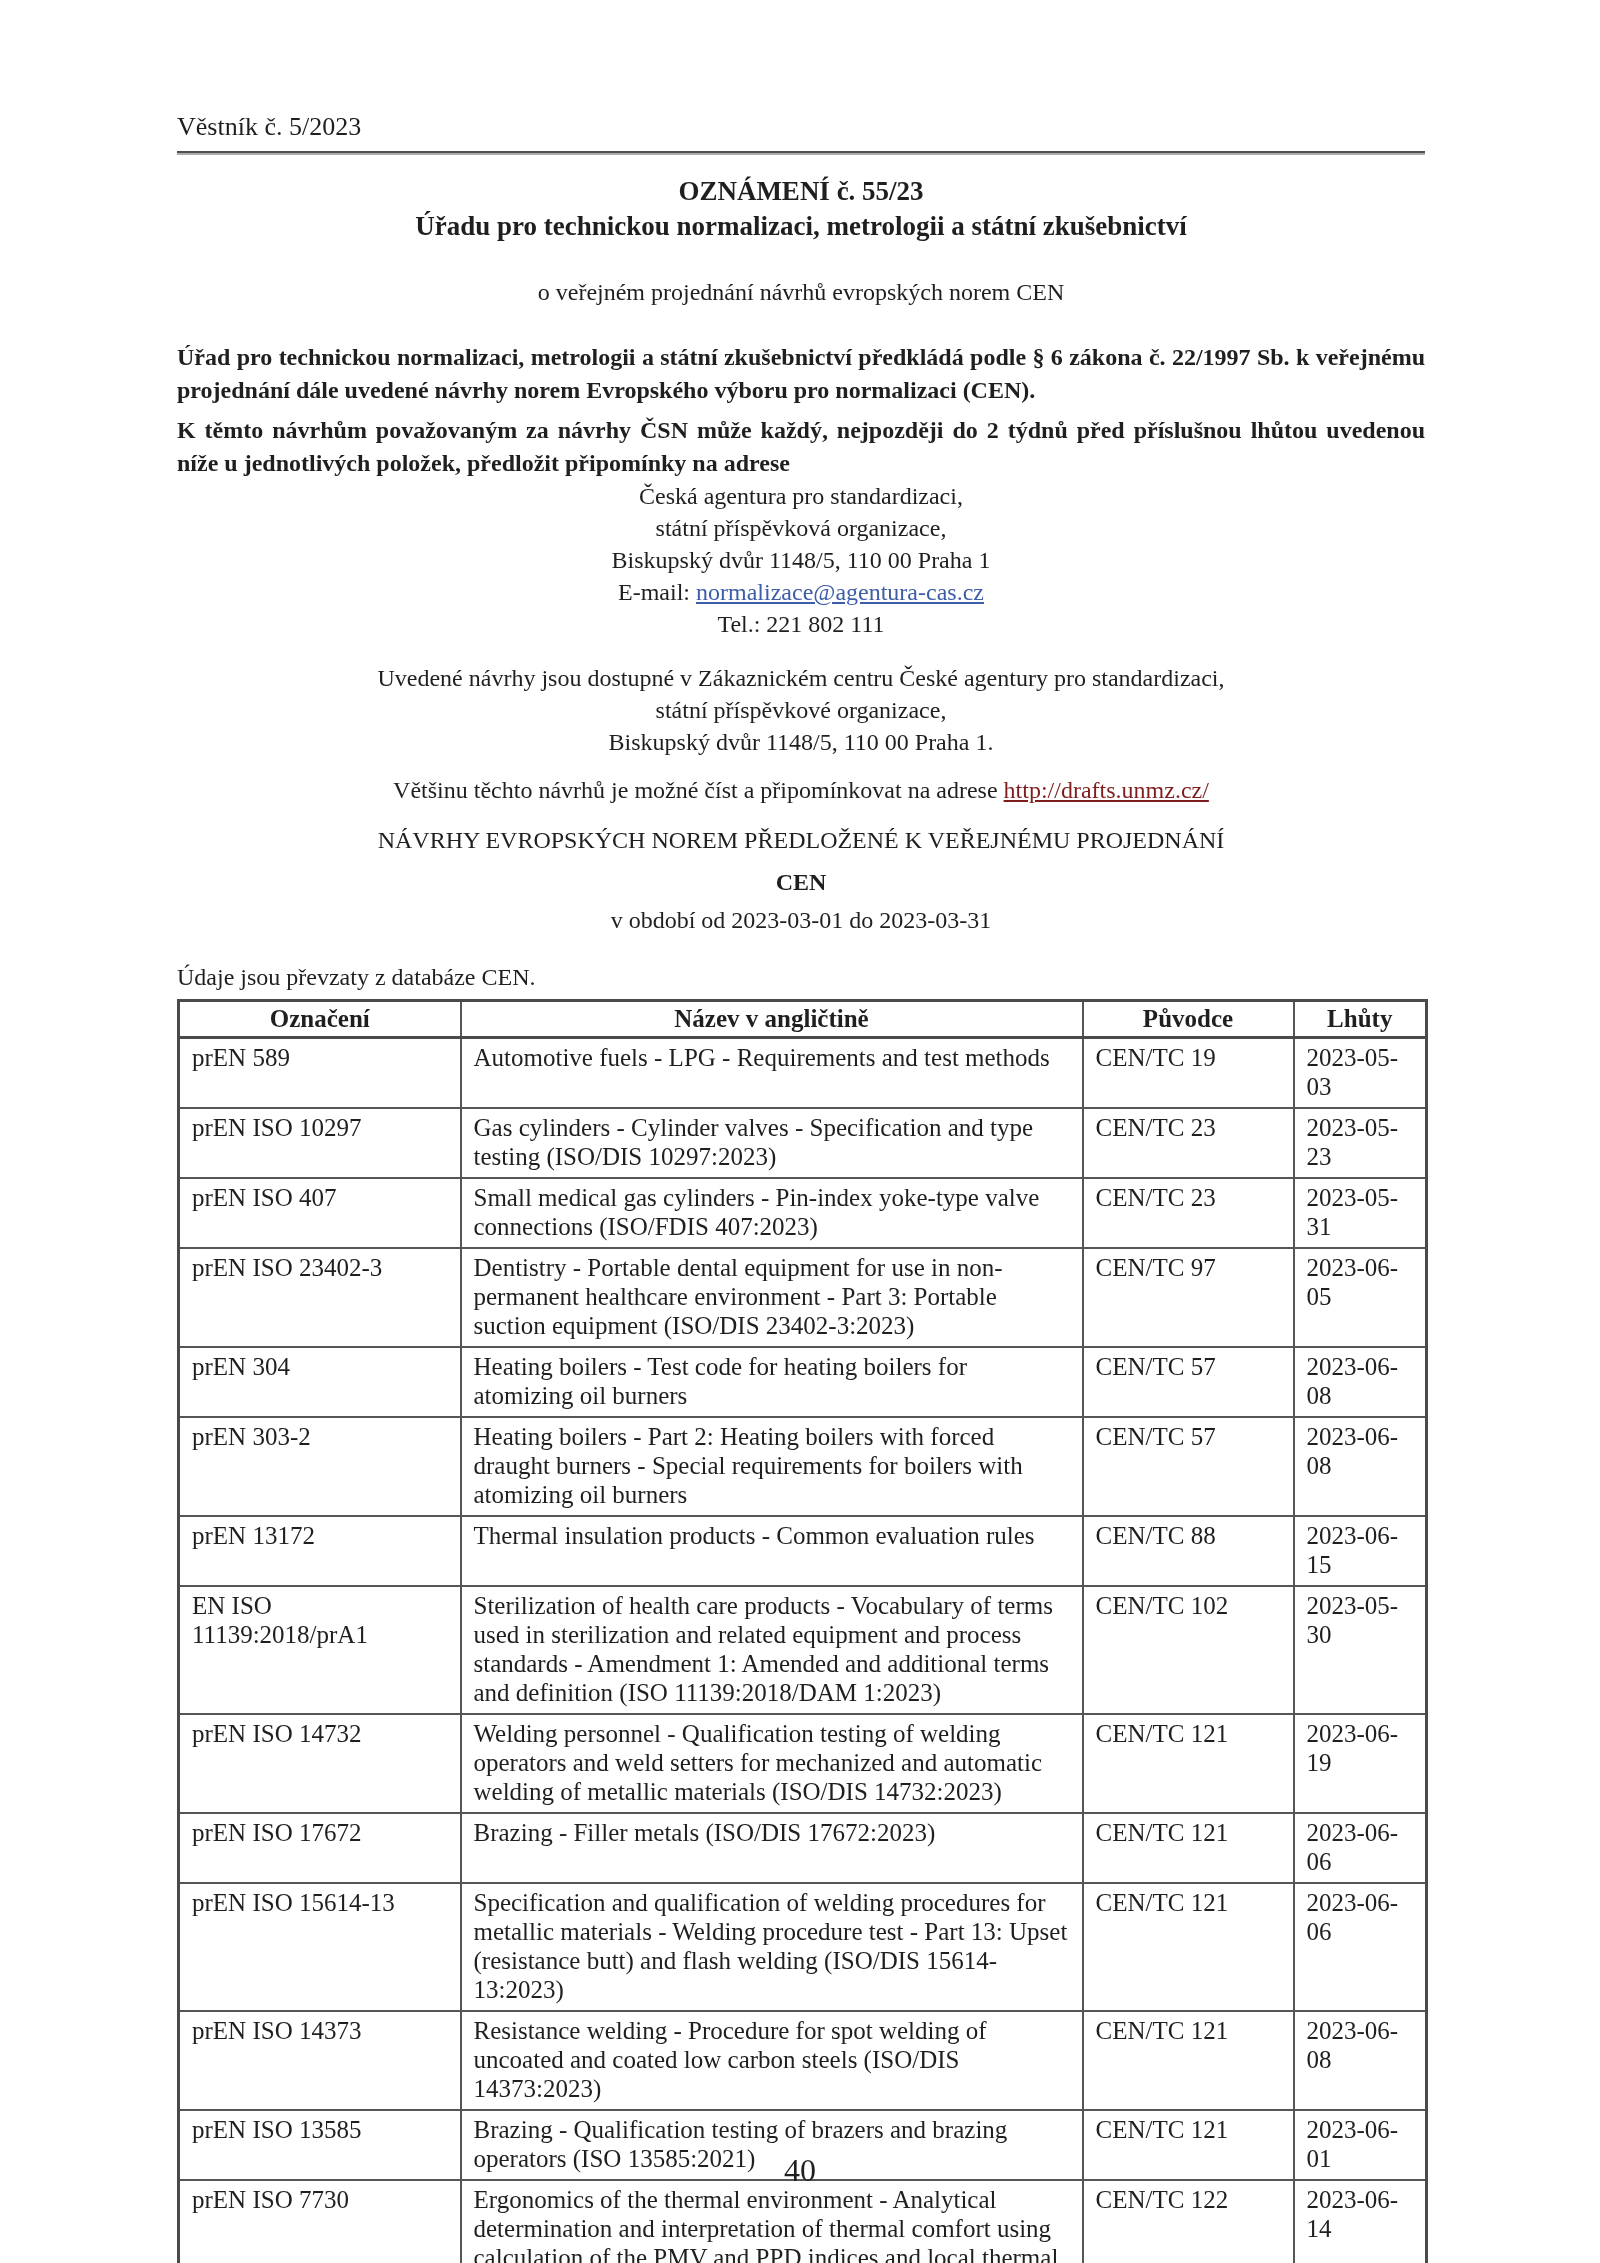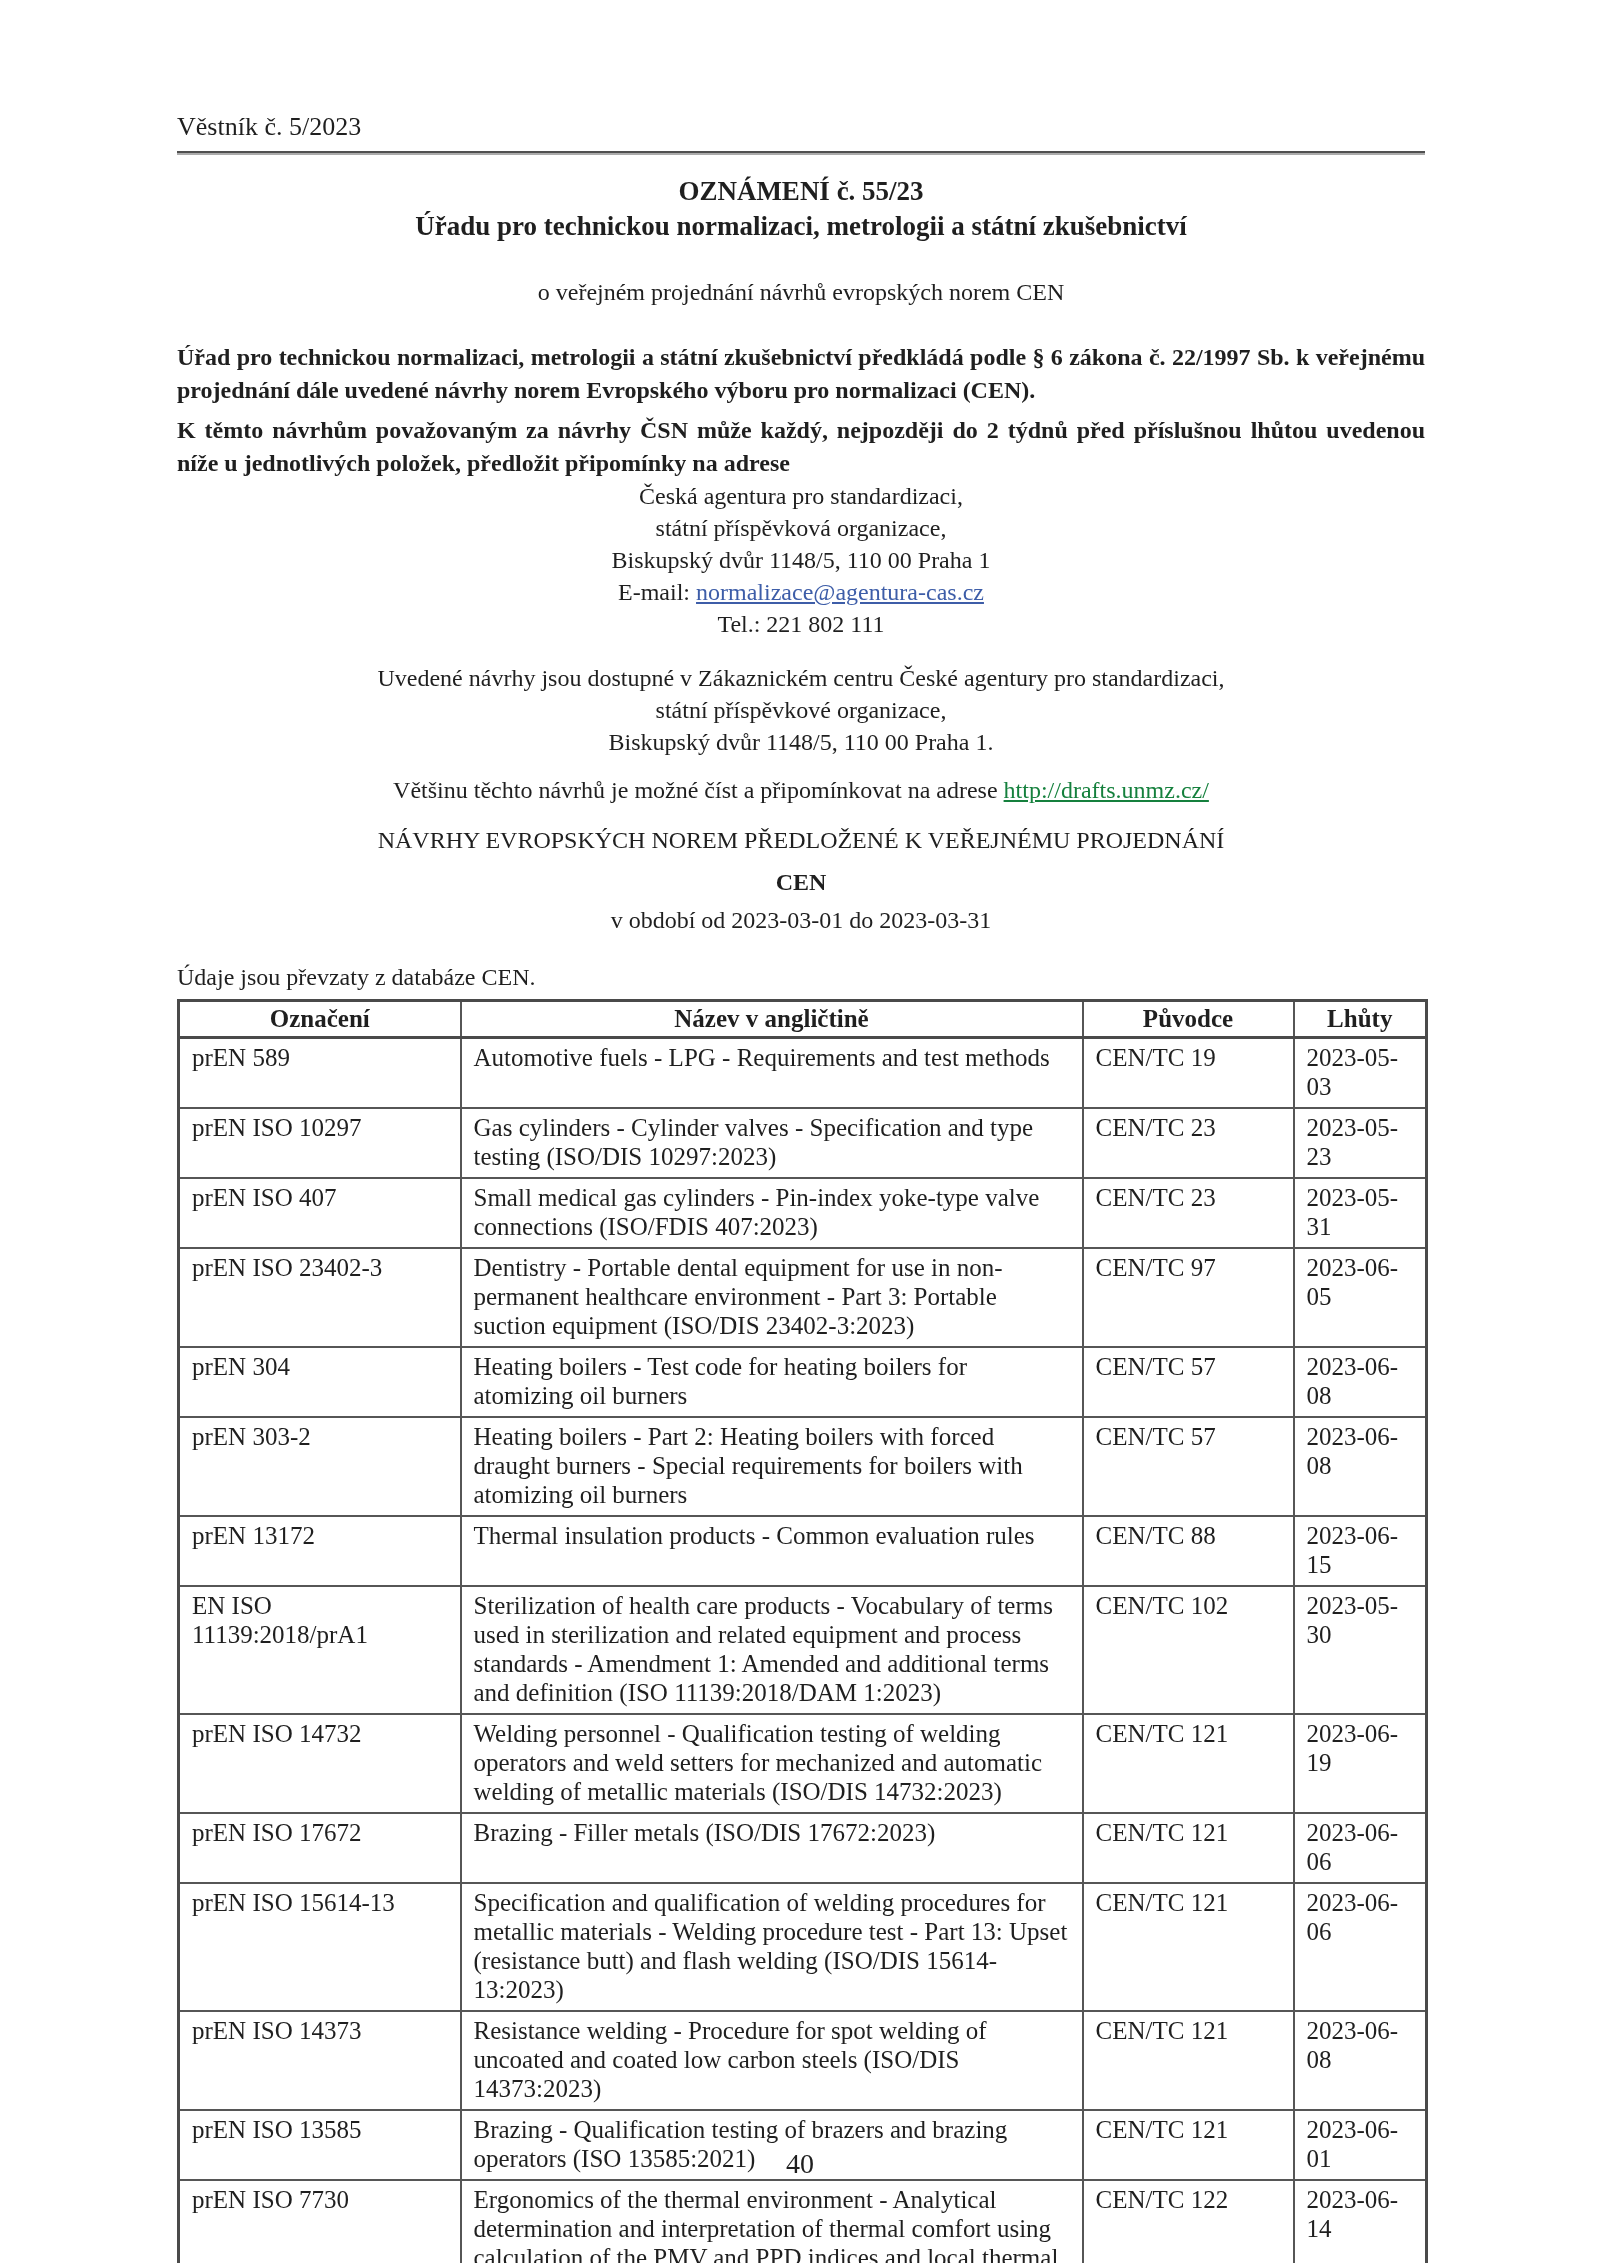--- a/index.html
+++ b/index.html
@@ -59,22 +59,22 @@
     font-weight:bold;text-align:center;
     padding:2px 6px 3px 6px;
     border-bottom:3px solid #4a4a4a;
   }
   table.standards td{
     vertical-align:top;
     padding:4px 10px 6px 12px;
     text-align:left;
   }
   .footer{
-    position:absolute;left:0;bottom:84px;width:1600px;
-    text-align:center;font-size:28px;line-height:30px;
+    position:absolute;left:0;bottom:78px;width:1600px;
+    text-align:center;font-size:32px;line-height:30px;
   }
 </style>
 </head>
 <body>
 
 <div class="page">
 
   <div class="content">
 
     <div>
@@ -96,21 +96,21 @@
       <div><span>E-mail: </span><a class="link" style="color: rgb(61, 93, 168);">normalizace@agentura-cas.cz</a></div>
       <div>Tel.: 221 802 111</div>
     </div>
 
     <div class="addr-block gap">
       <div>Uvedené návrhy jsou dostupné v Zákaznickém centru České agentury pro standardizaci,</div>
       <div>státní příspěvkové organizace,</div>
       <div>Biskupský dvůr 1148/5, 110 00  Praha 1.</div>
     </div>
 
-    <p class="comment-line"><span>Většinu těchto návrhů je možné číst a připomínkovat na adrese </span><a class="link" style="color: #15803d;">http://drafts.unmz.cz/</a></p>
+    <p class="comment-line"><span>Většinu těchto návrhů je možné číst a připomínkovat na adrese </span><a class="link" style="color: #7f1d1d;">http://drafts.unmz.cz/</a></p>
 
     <p class="section-heading">NÁVRHY EVROPSKÝCH NOREM PŘEDLOŽENÉ K VEŘEJNÉMU PROJEDNÁNÍ</p>
     <p class="org-line">CEN</p>
     <p class="period-line">v období od 2023-03-01 do 2023-03-31</p>
     <p class="source-note">Údaje jsou převzaty z databáze CEN.</p>
 
     <table class="standards">
       <colgroup>
         <col class="c1">
           <col class="c2">

